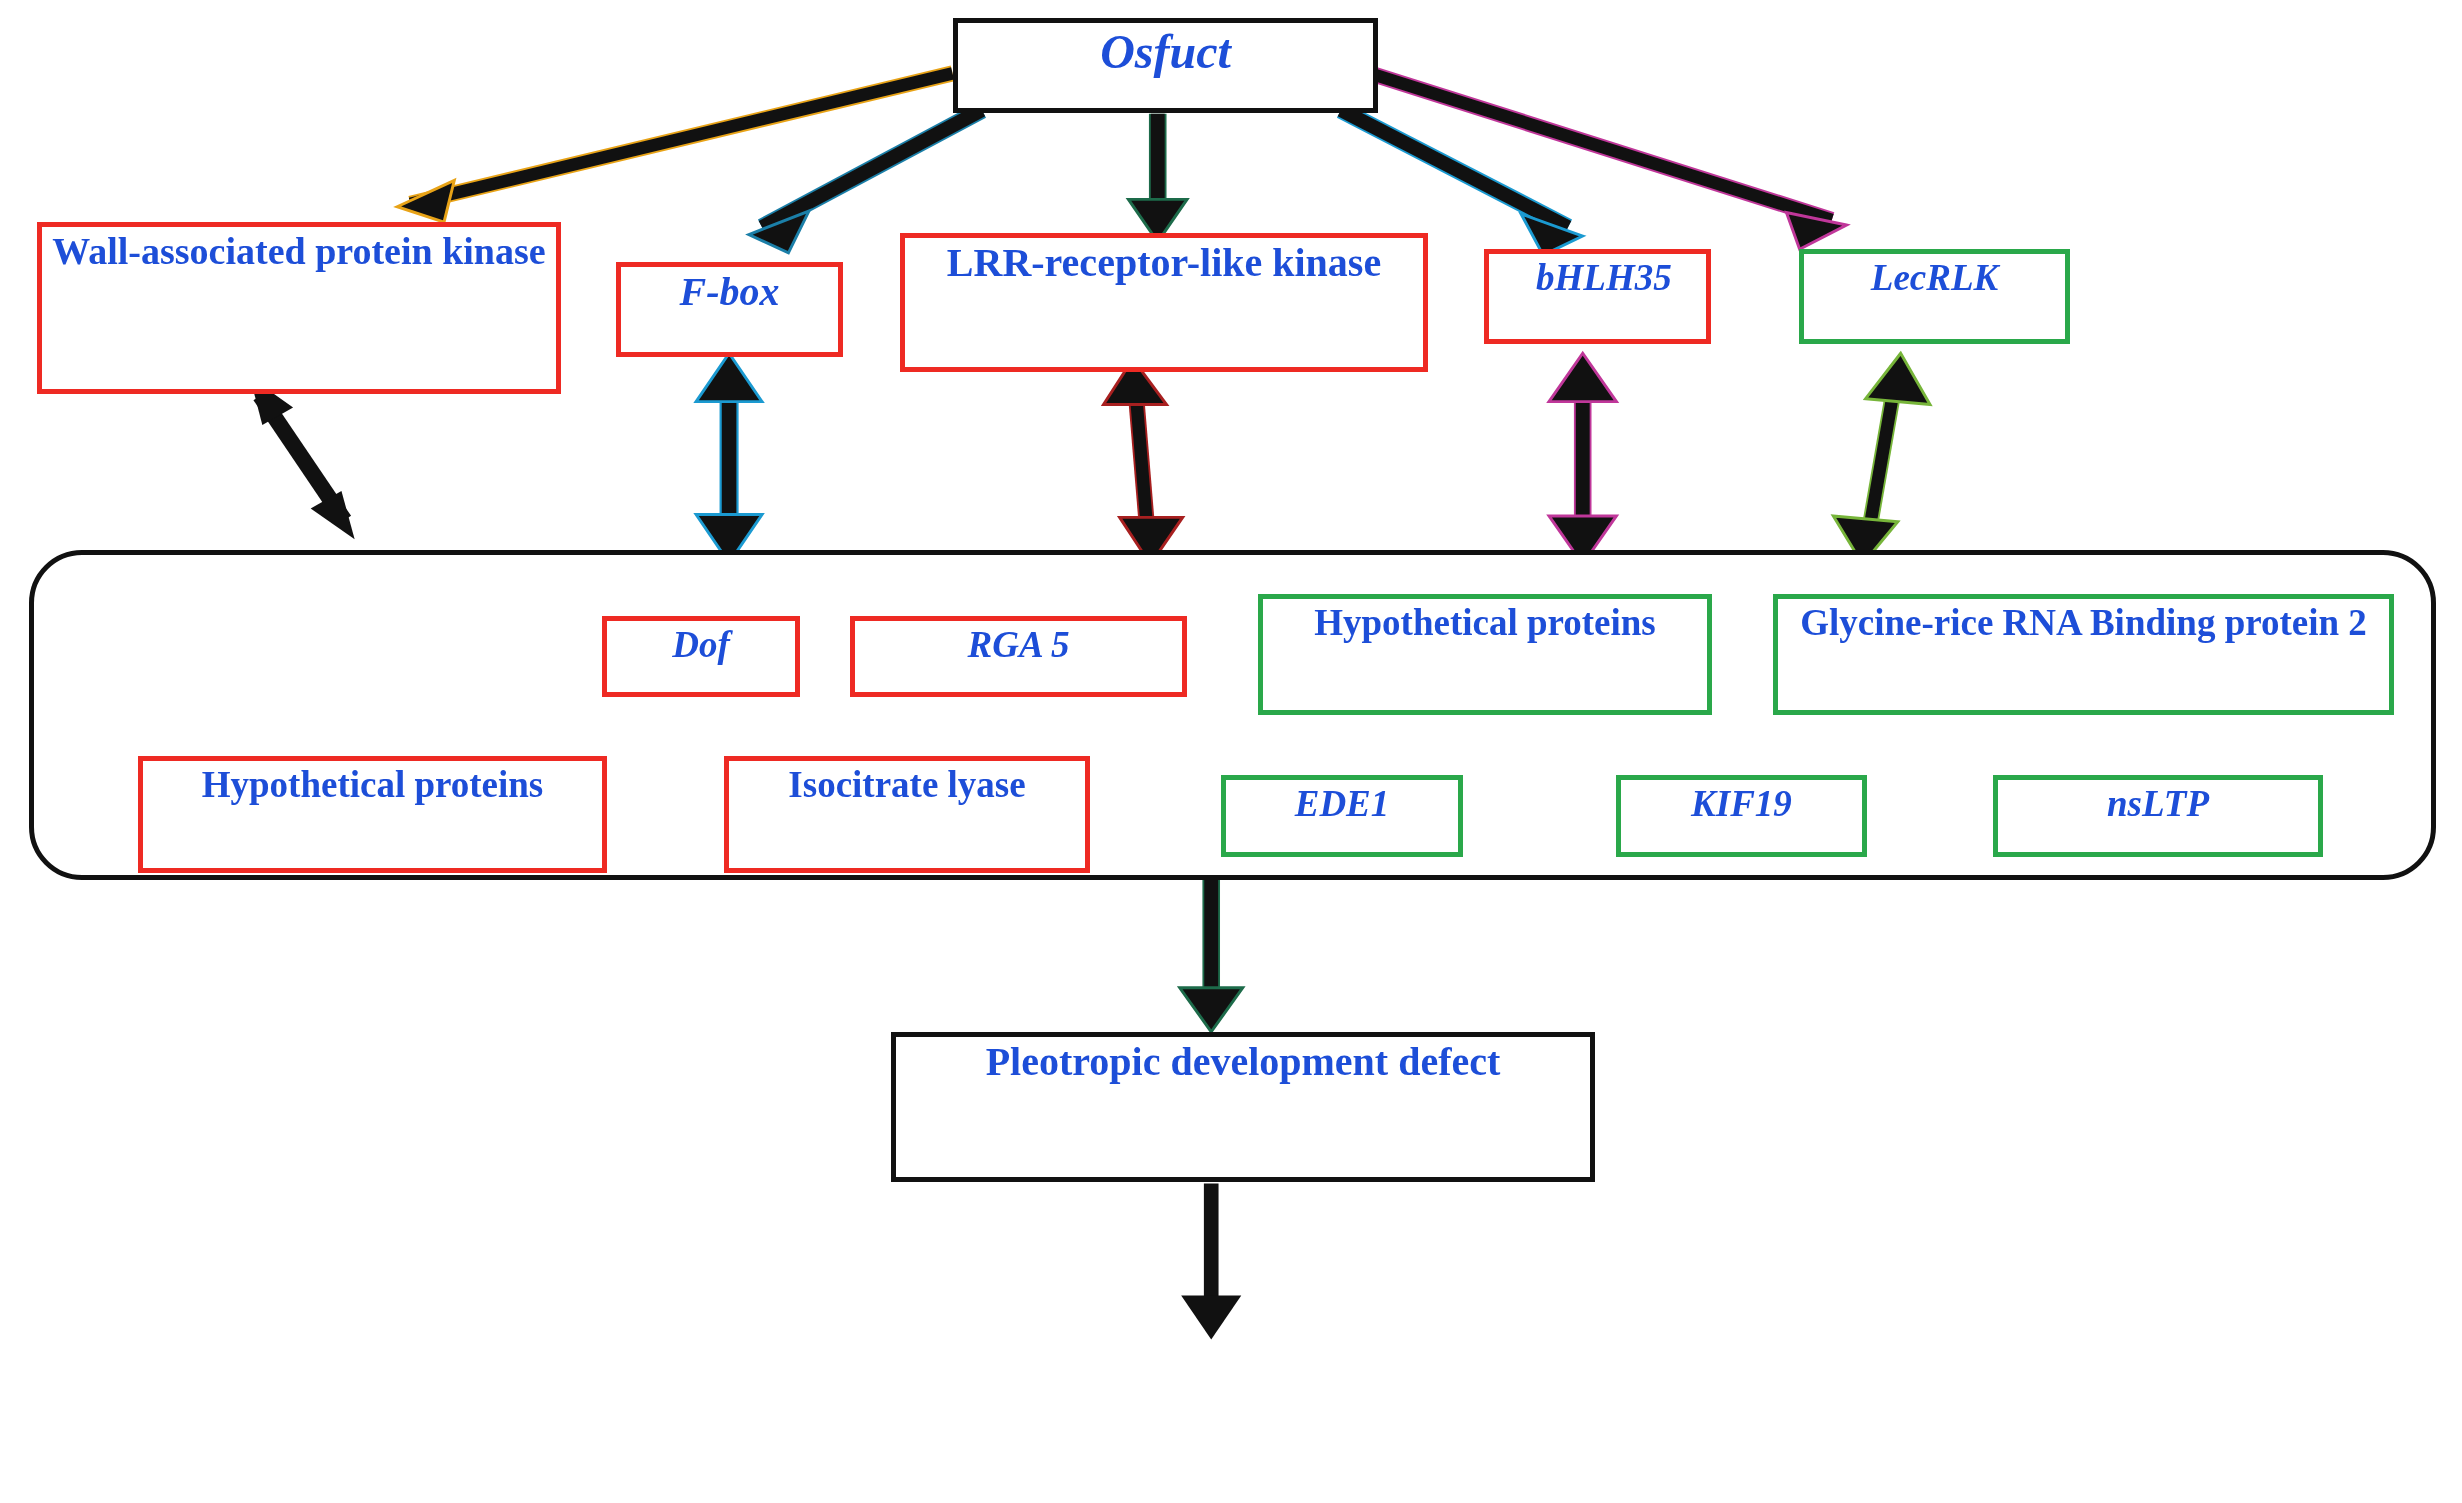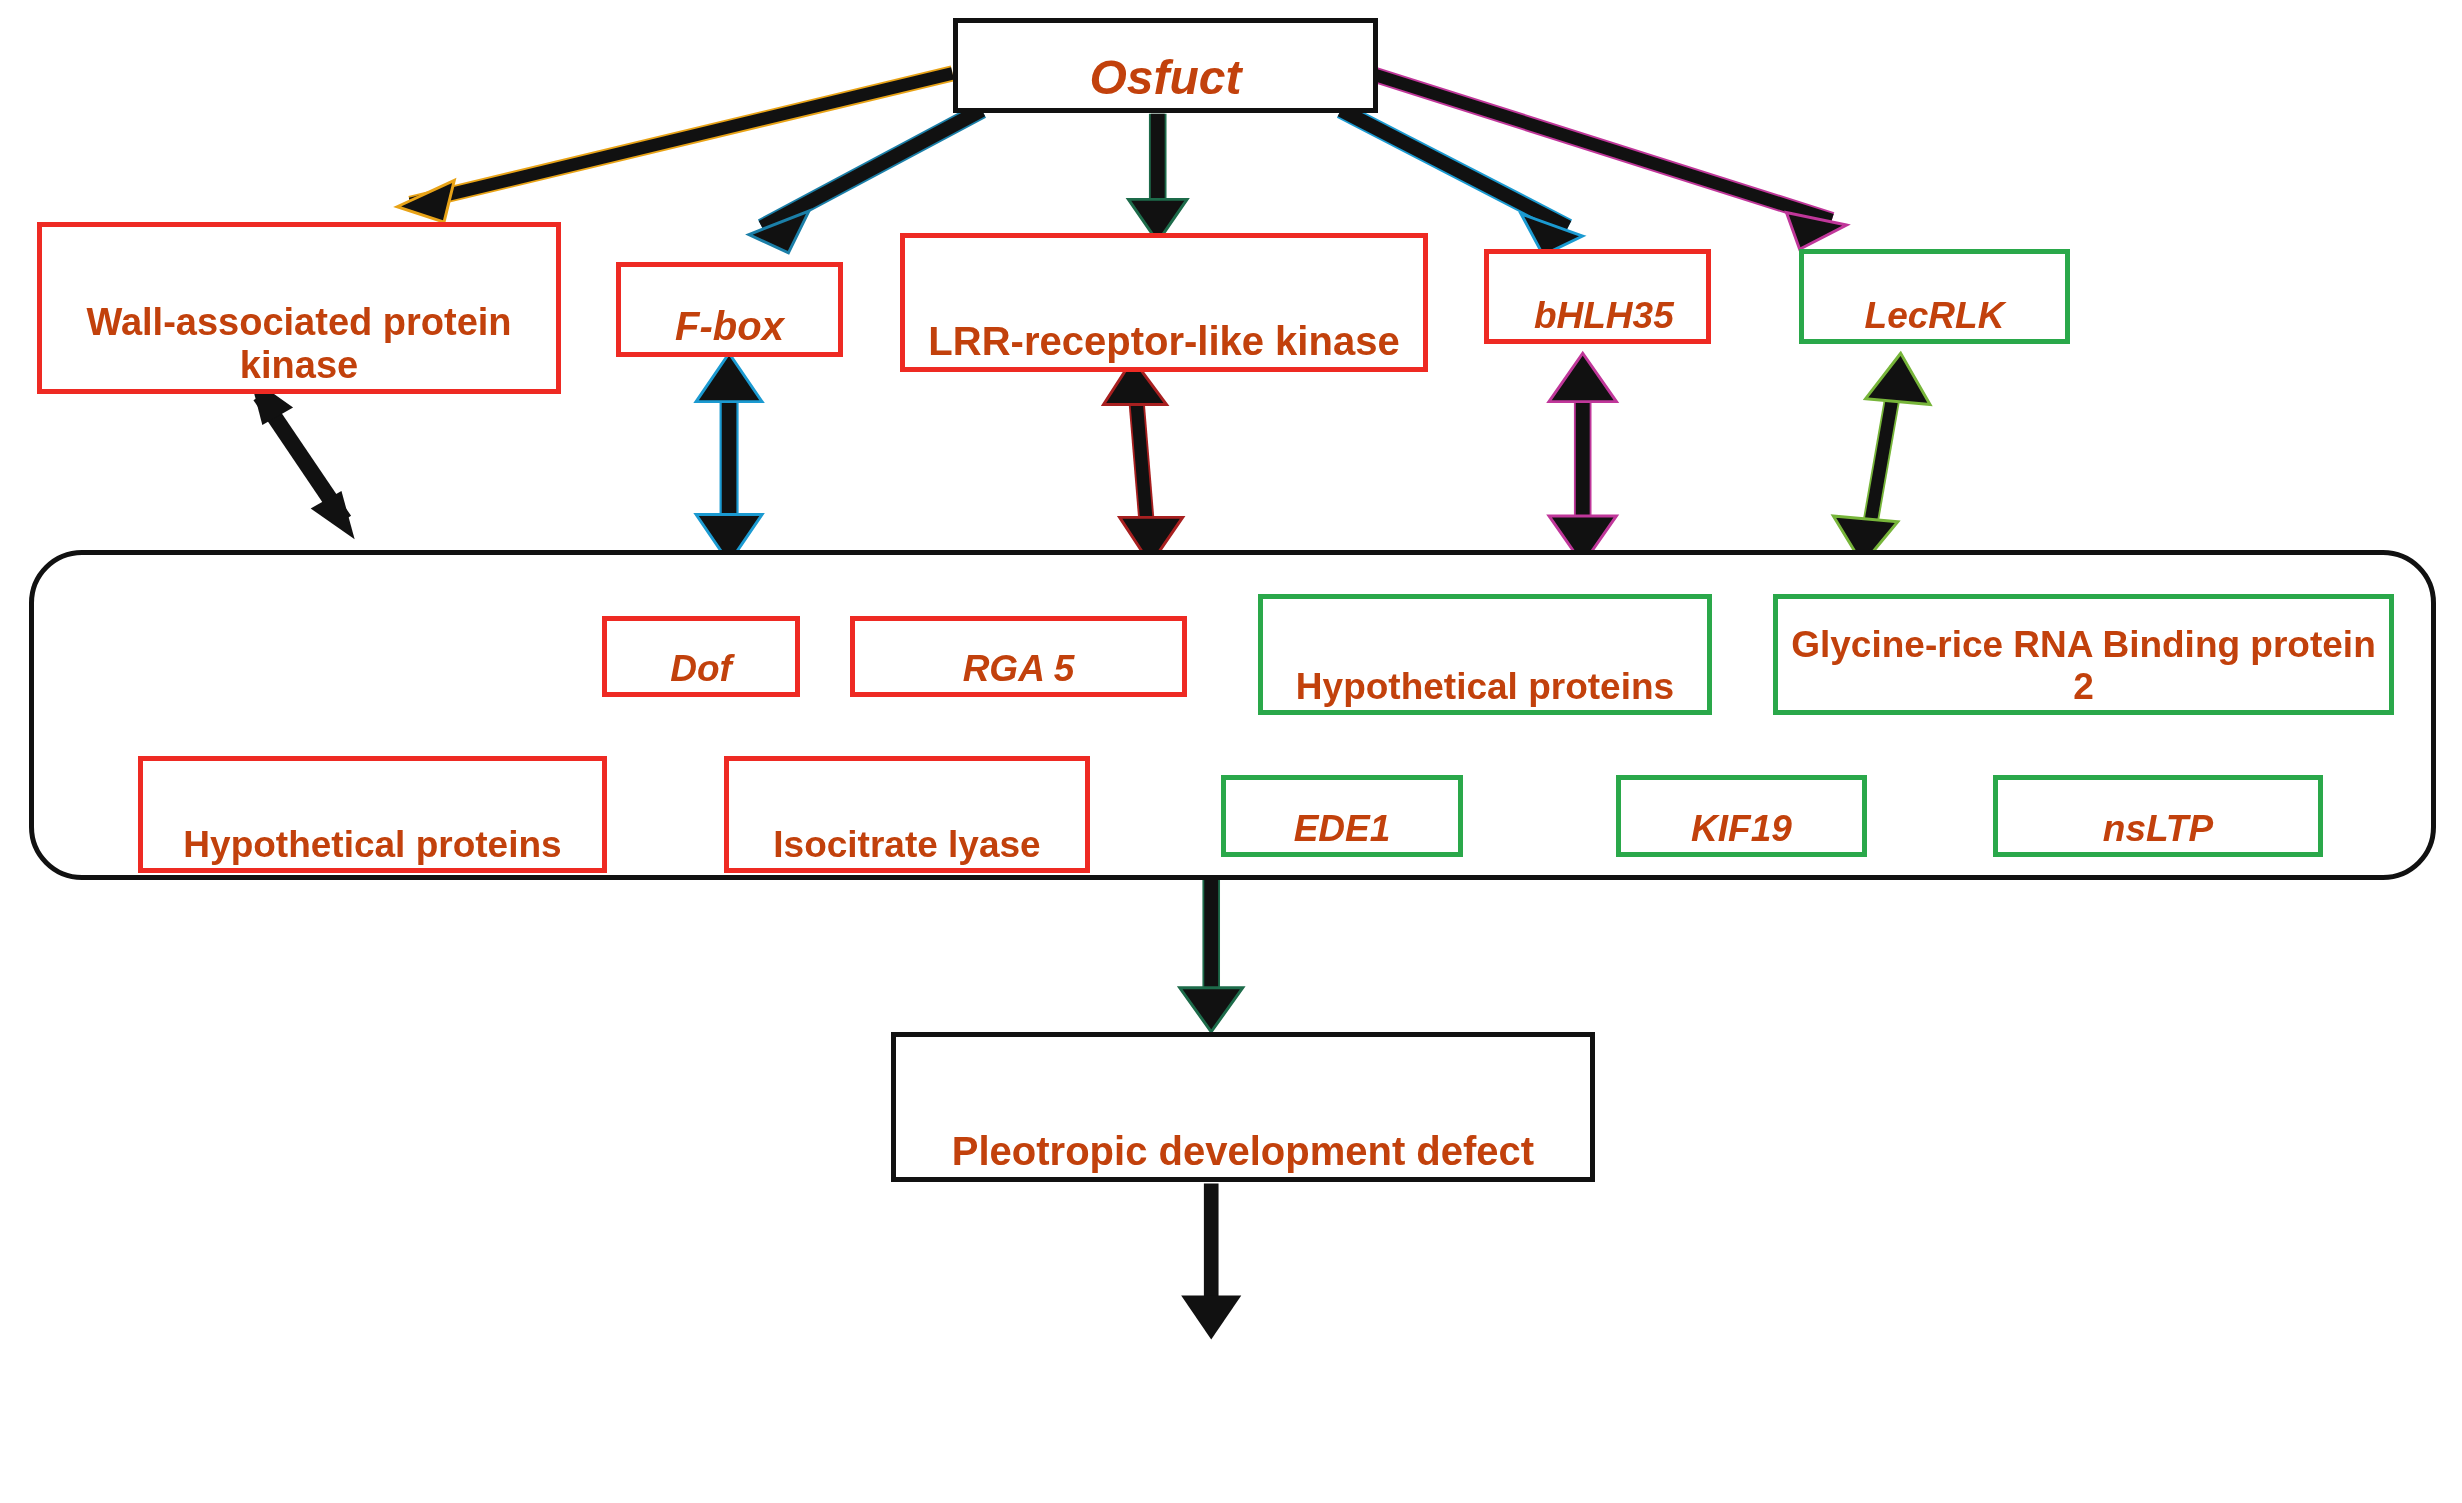--- a/index.html
+++ b/index.html
@@ -17,29 +17,30 @@
   }
   #arrow-layer {
     position: absolute;
     left: 0; top: 0;
     width: 2462px; height: 1503px;
     pointer-events: none;
   }
   .node {
     position: absolute;
     display: flex;
-    align-items: flex-end;
+    align-items: flex-start;
     justify-content: center;
     text-align: center;
     background: #ffffff;
     font-weight: bold;
-    color: #c2410c;
+    color: #1d4ed8;
     line-height: 1.12;
     z-index: 3;
     padding: 2.9px 7.3px;
+    font-family: Liberation Serif, serif;
   }
   .b-black { border: 5.1px solid #111111; }
   .b-red   { border: 5.1px solid #ee2a23; }
   .b-green { border: 5.1px solid #2aa84a; }
   .ital { font-style: italic; }
   .container-pool {
     position: absolute;
     border: 5.9px solid #111111;
     border-radius: 53px;
     background: #ffffff;

